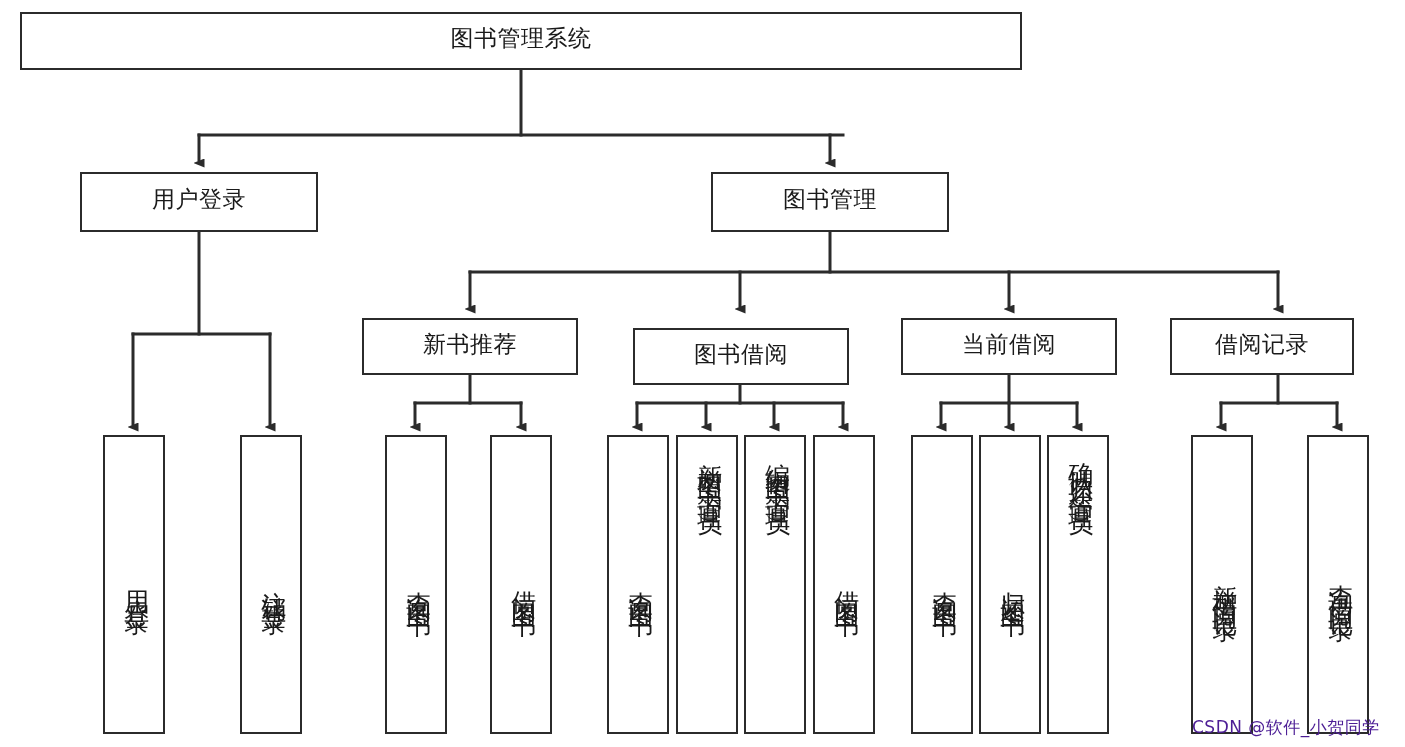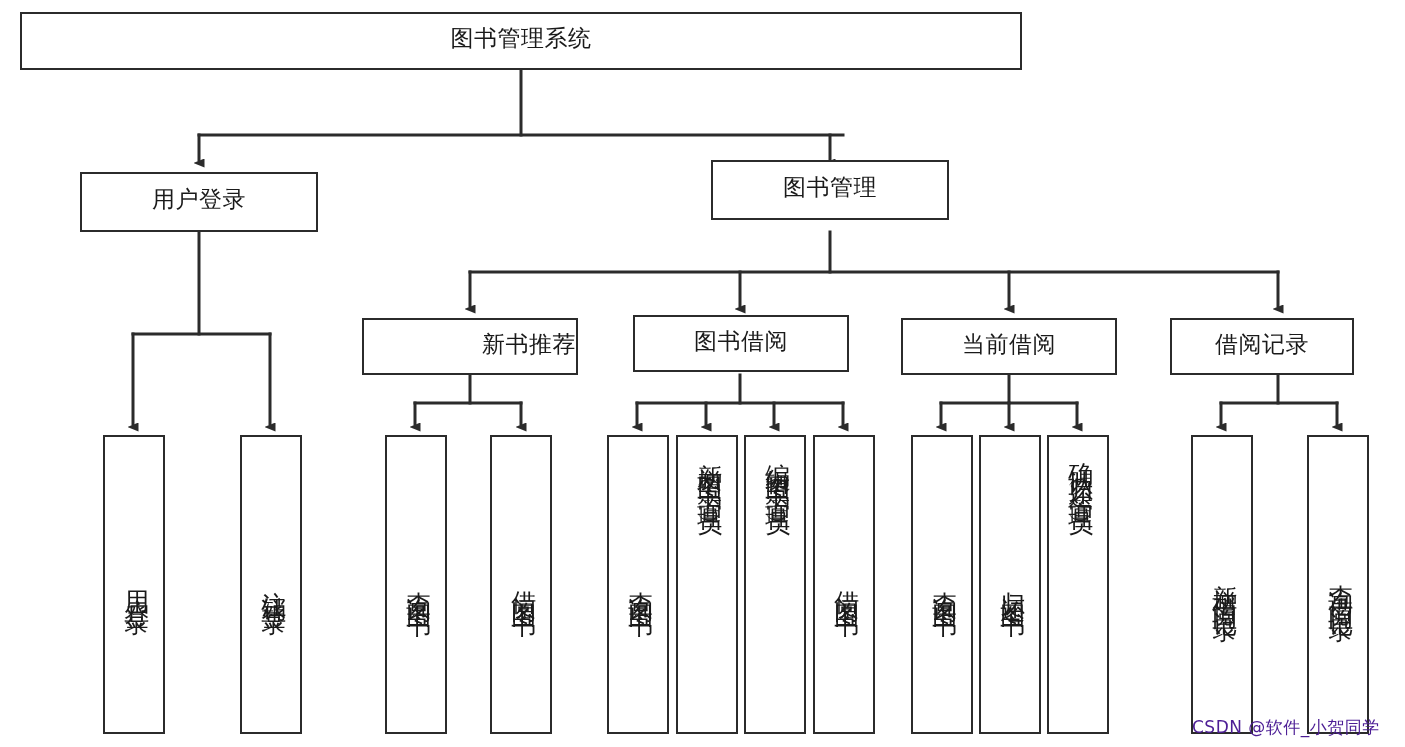--- a/index.html
+++ b/index.html
@@ -131,29 +131,29 @@
   </svg>
 
   <div class="node-box h-node root-node" style="left:20px; top:12px; width:1002px; height:58px;">
     <span class="node-label">图书管理系统</span>
   </div>
 
   <div class="node-box h-node" style="left:80px; top:172px; width:238px; height:60px;">
     <span class="node-label">用户登录</span>
   </div>
 
-  <div class="node-box h-node" style="left:711px; top:160px; width:238px; height:60px;">
+  <div class="node-box h-node" style="left:711px; top:172px; width:238px; height:60px;">
     <span class="node-label">图书管理</span>
   </div>
 
-  <div class="node-box h-node" style="left:362px; top:318px; width:216px; height:57px;justify-content:flex-end;">
+  <div class="node-box h-node" style="left:362px; top:318px; width:216px; height:57px;">
     <span class="node-label">新书推荐</span>
   </div>
 
-  <div class="node-box h-node" style="left:633px; top:315px; width:216px; height:57px;">
+  <div class="node-box h-node" style="left:633px; top:328px; width:216px; height:57px;">
     <span class="node-label">图书借阅</span>
   </div>
 
   <div class="node-box h-node" style="left:901px; top:318px; width:216px; height:57px;">
     <span class="node-label">当前借阅</span>
   </div>
 
   <div class="node-box h-node" style="left:1170px; top:318px; width:184px; height:57px;">
     <span class="node-label">借阅记录</span>
   </div>

